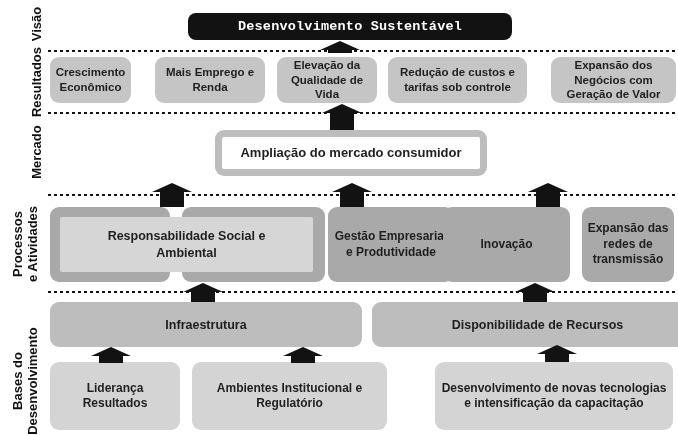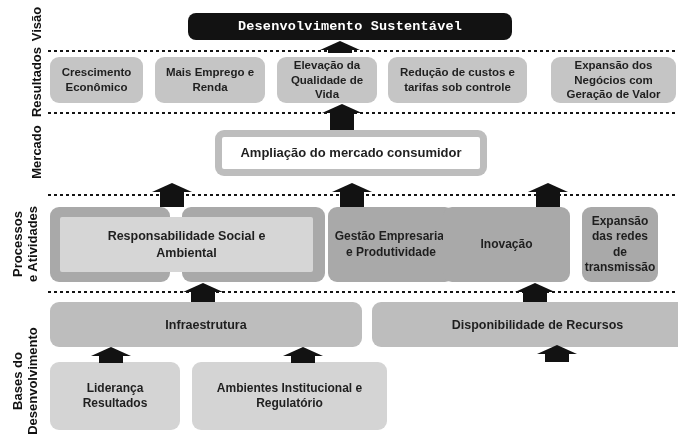--- a/index.html
+++ b/index.html
@@ -29,21 +29,21 @@
     position:absolute;display:flex;align-items:center;justify-content:center;
     text-align:center;border-radius:9px;font-size:11.5px;line-height:1.28;
     box-sizing:border-box;padding:2px 4px;
   }
   .vision-box{
     left:188px;top:13px;width:324px;height:27px;border-radius:8px;
     background:var(--ink,#121212);color:#ffffff;font-size:13.5px;letter-spacing:.2px;font-family:Liberation Mono, monospace;
   }
   
   .res{top:57px;height:46px;background:var(--results-fill,#c5c5c5);}
-  .res-0{left:50px;width:93px}
+  .res-0{left:50px;width:81px}
   .res-1{left:155px;width:110px}
   .res-2{left:277px;width:100px;padding:2px 12px}
   .res-3{left:388px;width:139px}
   .res-4{left:551px;width:125px}
   
   .market-outer{
     left:203px;top:130px;width:272px;height:46px;border-radius:9px;
     background:var(--market-border,#bdbdbd);padding:7px;margin-left:12px;
   }
   .market-inner{
@@ -55,21 +55,21 @@
   .proc-a{left:50px;width:120px}
   .proc-b{left:182px;width:143px}
   .proc-inner{
     position:absolute;left:60px;top:217px;width:253px;height:55px;z-index:2;
     background:var(--process-inner-fill,#d6d6d6);border-radius:2px;
     display:flex;align-items:center;justify-content:center;text-align:center;
     font-size:12.5px;line-height:1.3;padding:0 40px;box-sizing:border-box;
   }
   .proc-1{left:328px;width:126px}
   .proc-2{left:443px;width:127px}
-  .proc-3{left:582px;width:76px}
+  .proc-3{left:582px;width:92px}
   
   .bu{top:302px;height:45px;background:var(--bases-upper-fill,#bdbdbd);font-size:12.5px;}
   .bu-0{left:50px;width:312px}
   .bu-1{left:372px;width:331px}
   .bl{top:362px;height:68px;background:var(--bases-lower-fill,#d4d4d4);font-size:12px;}
   .bl-0{left:50px;width:130px}
   .bl-1{left:192px;width:195px}
   .bl-2{left:435px;width:238px}
   
   .arrow{position:absolute;display:flex;flex-direction:column;align-items:center;z-index:3;}
@@ -125,20 +125,21 @@
   <div class="proc-inner">Responsabilidade Social e Ambiental</div>
   <div class="box proc proc-1">Gestão Empresarial e Produtividade</div>
   <div class="box proc proc-2">Inovação</div>
   <div class="box proc proc-3">Expansão das redes de transmissão</div>
 
   <div class="box bu bu-0">Infraestrutura</div>
   <div class="box bu bu-1">Disponibilidade de Recursos</div>
 
   <div class="box bl bl-0">Liderança Resultados</div>
   <div class="box bl bl-1">Ambientes Institucional e Regulatório</div>
+  <div class="box bl bl-2">Desenvolvimento de novas tecnologias e intensificação da capacitação</div>
 
   <div class="arrow a1">
       <div class="head"></div>
       <div class="stem"></div>
     </div>
   <div class="arrow a2">
       <div class="head"></div>
       <div class="stem"></div>
     </div>
   <div class="arrow a3a">

